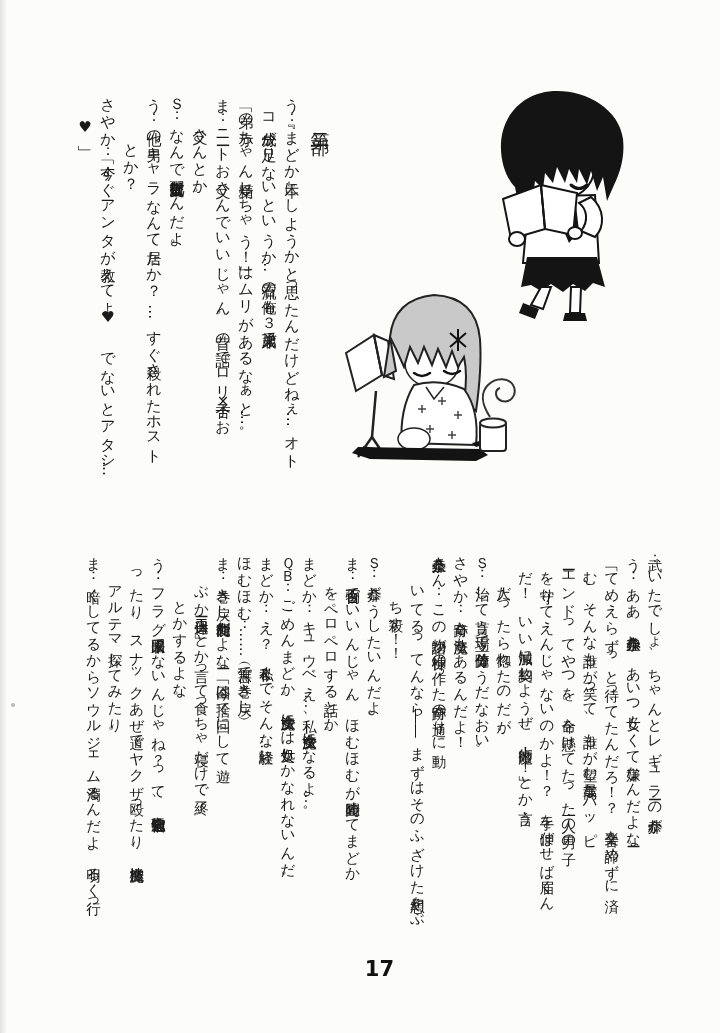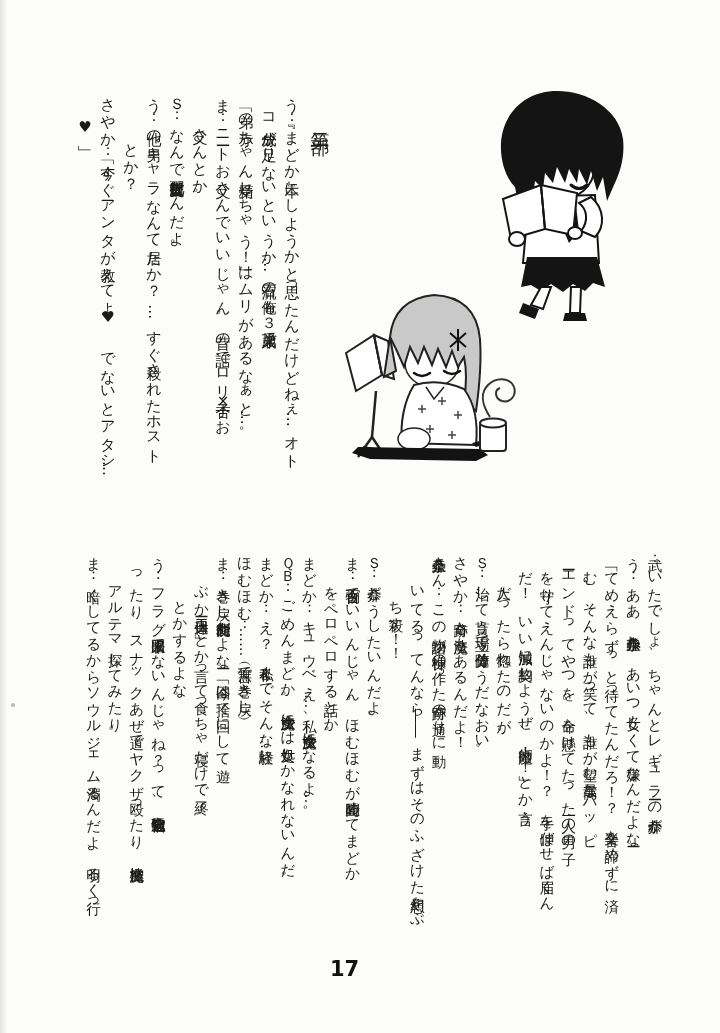--- a/index.html
+++ b/index.html
@@ -11,21 +11,21 @@
   .artifact-dot{position:absolute;left:11px;top:703px;width:4px;height:4px;border-radius:50%;
         background:#b9b9b6;}
   .vtext{writing-mode:vertical-rl;text-orientation:mixed;}
   .vline{white-space:pre;}
   .top-block{position:absolute;top:88px;right:417px;height:402px;
         font-size:15px;line-height:23px;}
   .bottom-block{position:absolute;top:547px;right:55px;height:420px;
         font-size:14.5px;line-height:21.6px;}
   .section-title{position:absolute;top:117px;left:307px;font-size:19px;line-height:27px;
         letter-spacing:2px;}
-  .page-number{position:absolute;top:957px;left:330px;width:64px;text-align:left;
+  .page-number{position:absolute;top:957px;left:330px;width:64px;text-align:right;
         font-size:21px;font-weight:700;color:#111;}
   .illus{position:absolute;}
   .illus svg{display:block;width:100%;height:100%;}
   .illus-reading{left:473px;top:84px;width:160px;height:240px;}
   .illus-sitting{left:330px;top:289px;width:190px;height:190px;}
 </style>
 </head>
 <body>
 
 <div class="page">

